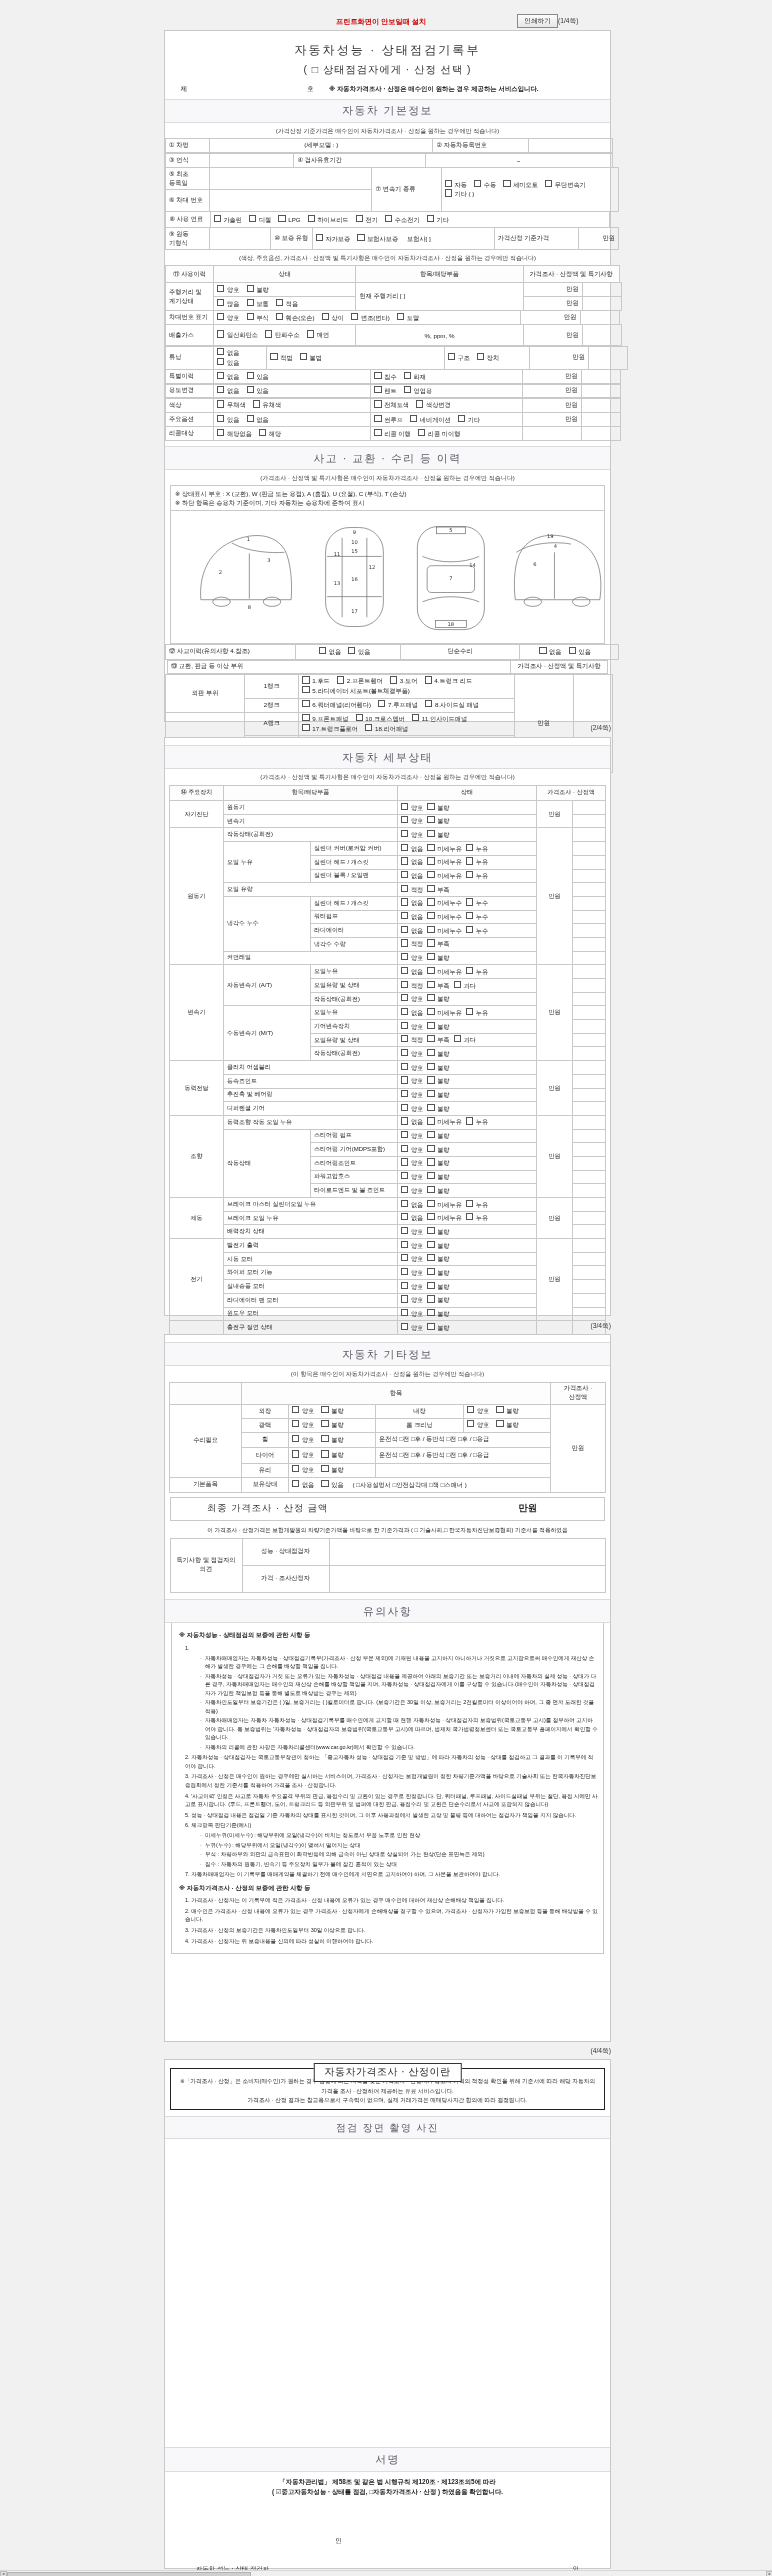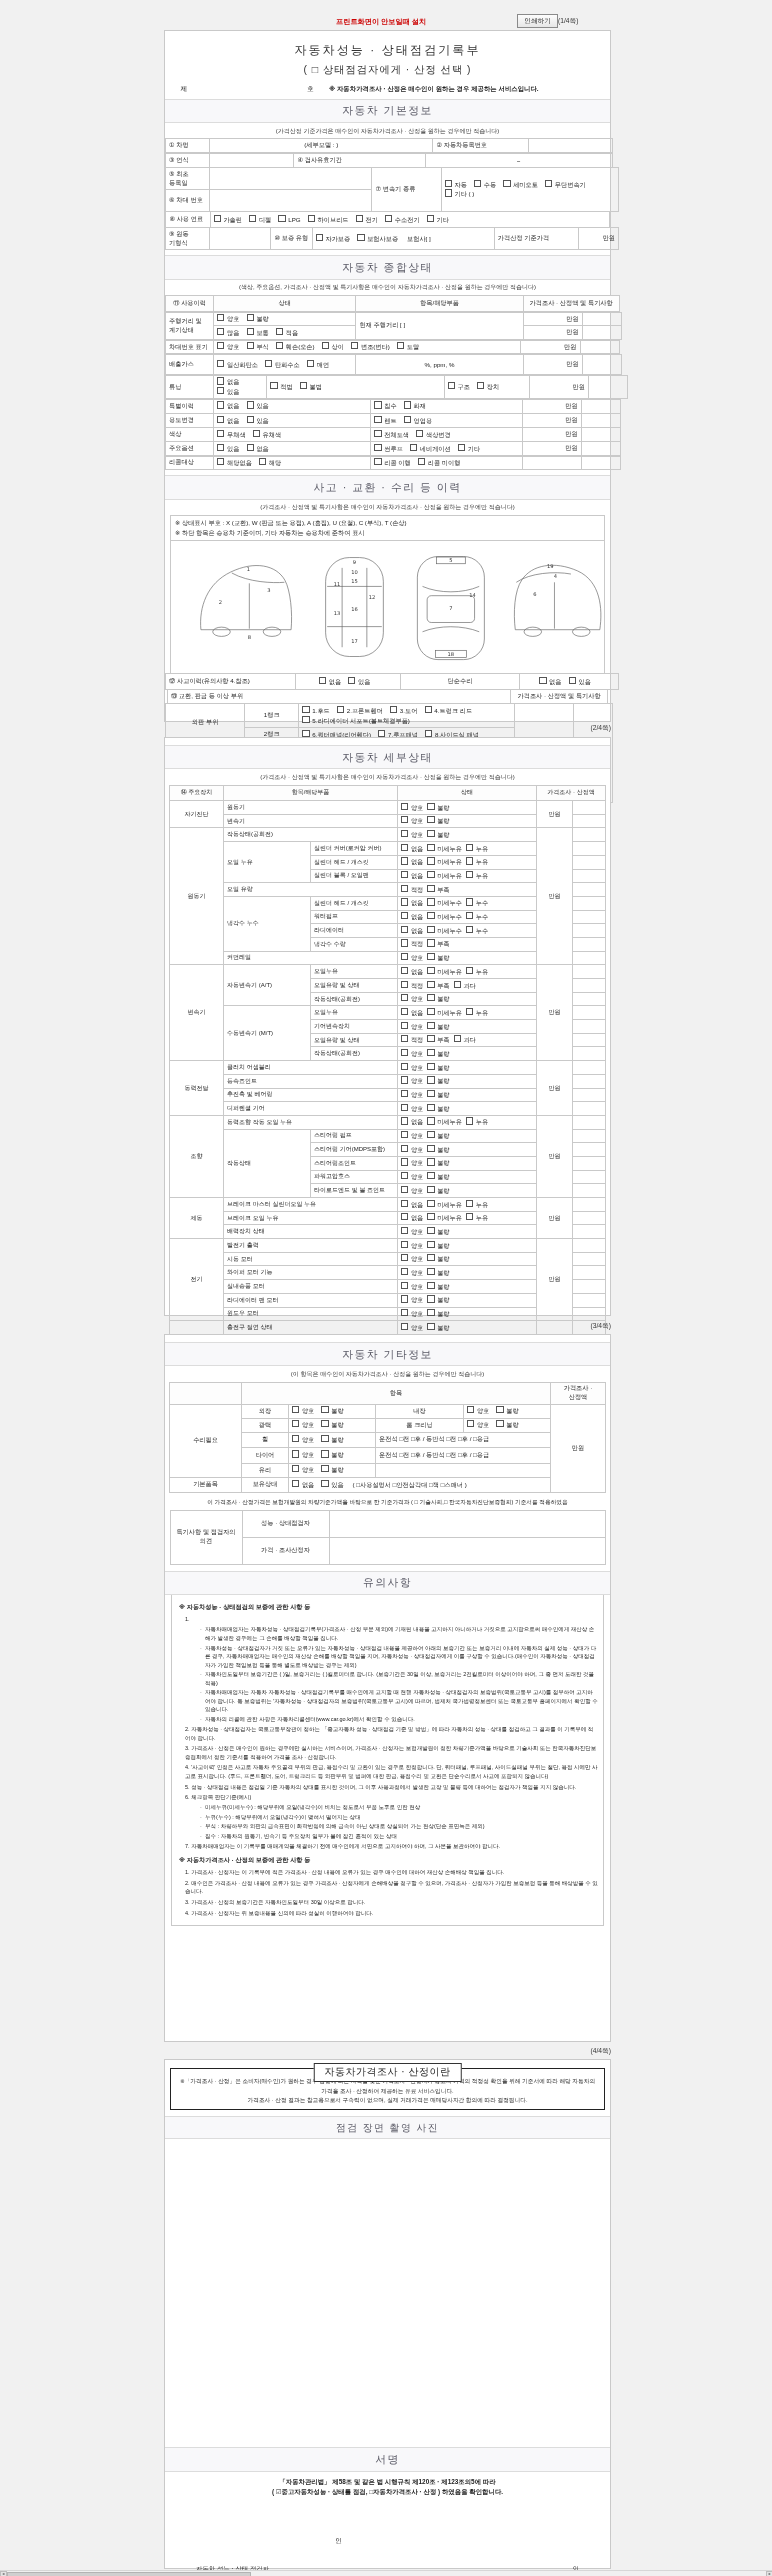--- a/index.html
+++ b/index.html
@@ -138,23 +138,20 @@
       <td style="width:175px;">
         <span><span class="opt"><span class="cb"></span><span>자가보증</span></span><span class="opt"><span class="cb"></span><span>보험사보증</span></span></span>
         <span>보험사[            ]</span>
       </td>
       <td class="lab" style="width:77px;">가격산정 기준가격</td>
       <td class="unit" style="width:33px;">만원</td>
     </tr>
   </tbody>
     </table>
 
-  <div class="band">
-    <span class="band-title">자동차 종합상태</span>
-  </div>
   <div class="band-sub">(색상, 주요옵션, 가격조사 · 산정액 및 특기사항은 매수인이 자동차가격조사 · 산정을 원하는 경우에만 적습니다)</div>
 
   <table class="ft">
     <tbody>
         <tr style="height:16.5px;background:#fdfdfd;">
       <td class="ctr" style="width:41px;">⑪ 사용이력</td>
       <td class="ctr" style="width:135px;">상태</td>
       <td class="ctr" style="width:160px;">항목/해당부품</td>
       <td class="ctr" style="width:89px;">가격조사 · 산정액 및 특기사항</td>
     </tr>
@@ -698,20 +695,24 @@
       <td class="ctr">기본품목</td>
       <td class="ctr">보유상태</td>
       <td colspan="3">
         <span><span class="opt"><span class="cb"></span><span>없음</span></span><span class="opt"><span class="cb"></span><span>있음</span></span></span>
         <span style="font-size:6.2px;">( □사용설명서 □안전삼각대 □잭 □스패너 )</span>
       </td>
     </tr>
   </tbody>
     </table>
 
+  <div class="final-row">
+    <span class="final-label">최종 가격조사 · 산정 금액</span>
+    <span class="final-unit">만원</span>
+  </div>
   <div class="basis">이 가격조사 · 산정가격은 보험개발원의 차량기준가액을 바탕으로 한 기준가격과 ( □ 기술사회,□ 한국자동차진단보증협회) 기준서를 적용하였음</div>
 
   <table class="ft">
     <colgroup>
         <col style="width:72px;">
         <col style="width:87px;">
         <col style="width:276px;">
       </colgroup>
     <tbody>
         <tr style="height:27px;">

